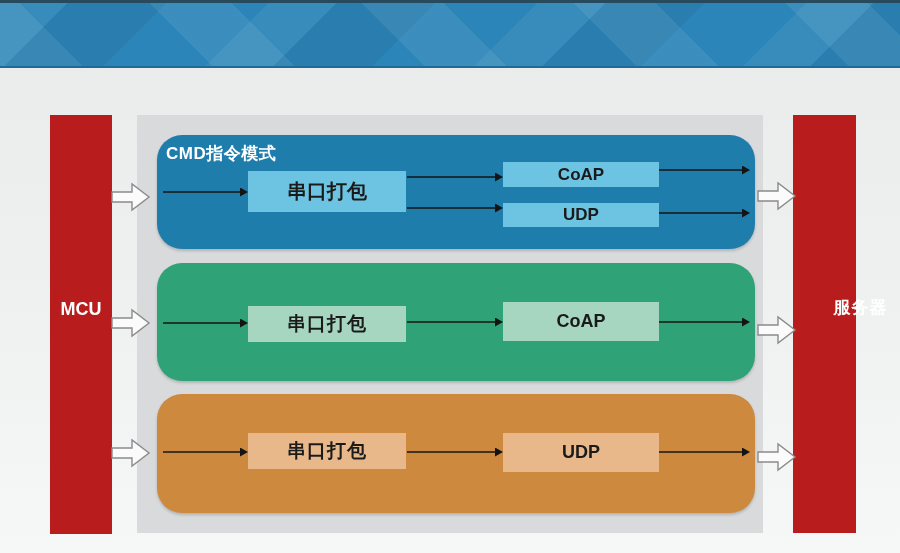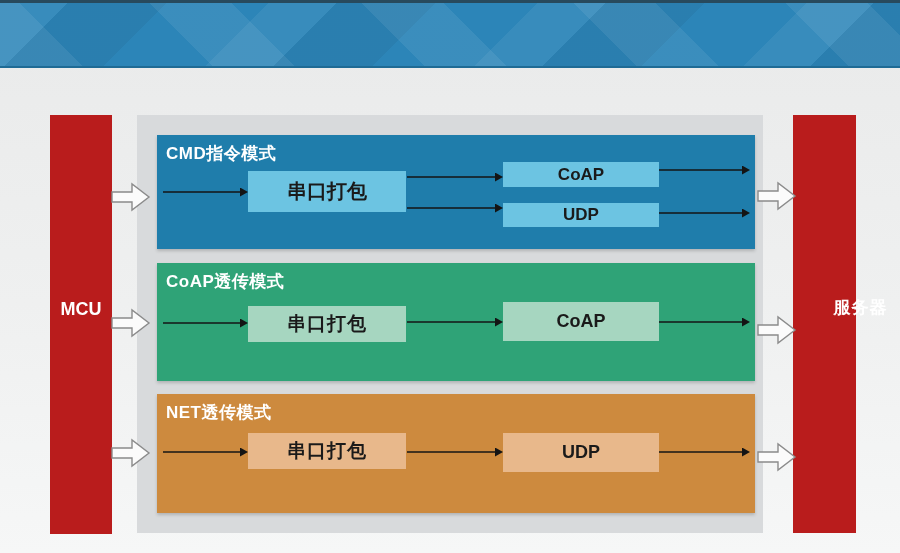--- a/index.html
+++ b/index.html
@@ -25,21 +25,21 @@
     background:#d8dadc;
   }
   
   .vbar{position:absolute;background:#b91c1c;color:#ffffff;}
   .vbar .vlabel{position:absolute;left:0;width:100%;text-align:center;font-weight:bold;}
   .mcu-bar{left:50px;top:115px;width:62px;height:419px;}
   .mcu-bar .vlabel{top:184px;font-size:18px;}
   .server-bar{left:793px;top:115px;width:63px;height:418px;}
   .server-bar .vlabel{top:181px;font-size:17px;letter-spacing:1px;padding-left:36px;}
   
-  .row{position:absolute;left:157px;width:598px;box-shadow:0 2px 3px rgba(0,0,0,0.18);}
+  .row{position:absolute;left:157px;width:598px;box-shadow:0 2px 3px rgba(0,0,0,0.18);border-radius:25px;}
   .row-blue{top:135px;height:114px;background:#1f7dab;}
   .row-green{top:263px;height:118px;background:#2fa377;}
   .row-orange{top:394px;height:119px;background:#cd8a3e;}
   .row-title{
     position:absolute;left:9px;top:7px;color:#ffffff;
     font-size:17px;font-weight:600;letter-spacing:0.5px;
   }
   
   .node{
     position:absolute;display:flex;align-items:center;justify-content:center;
@@ -77,27 +77,25 @@
 </div>
 
 <div class="row row-blue">
   <div class="row-title">CMD指令模式</div>
   <div class="node node-blue r1-serial">串口打包</div>
   <div class="node node-blue r1-coap">CoAP</div>
   <div class="node node-blue r1-udp">UDP</div>
 </div>
 
 <div class="row row-green">
-  <div class="row-title">CoAP透传模式</div>
   <div class="node node-green r2-serial n-serial">串口打包</div>
   <div class="node node-green r2-coap n-proto">CoAP</div>
 </div>
 
 <div class="row row-orange">
-  <div class="row-title">NET透传模式</div>
   <div class="node node-orange r3-serial n-serial">串口打包</div>
   <div class="node node-orange r3-udp n-proto">UDP</div>
 </div>
 
 <svg class="connectors" viewBox="0 0 900 553" xmlns="http://www.w3.org/2000/svg">
   <defs>
     <marker id="ah" markerUnits="userSpaceOnUse" markerWidth="9" markerHeight="9" refX="0" refY="4.5" orient="auto">
       <path d="M0,0 L8,4.5 L0,9 Z" fill="#141414"></path>
     </marker>
   </defs>

